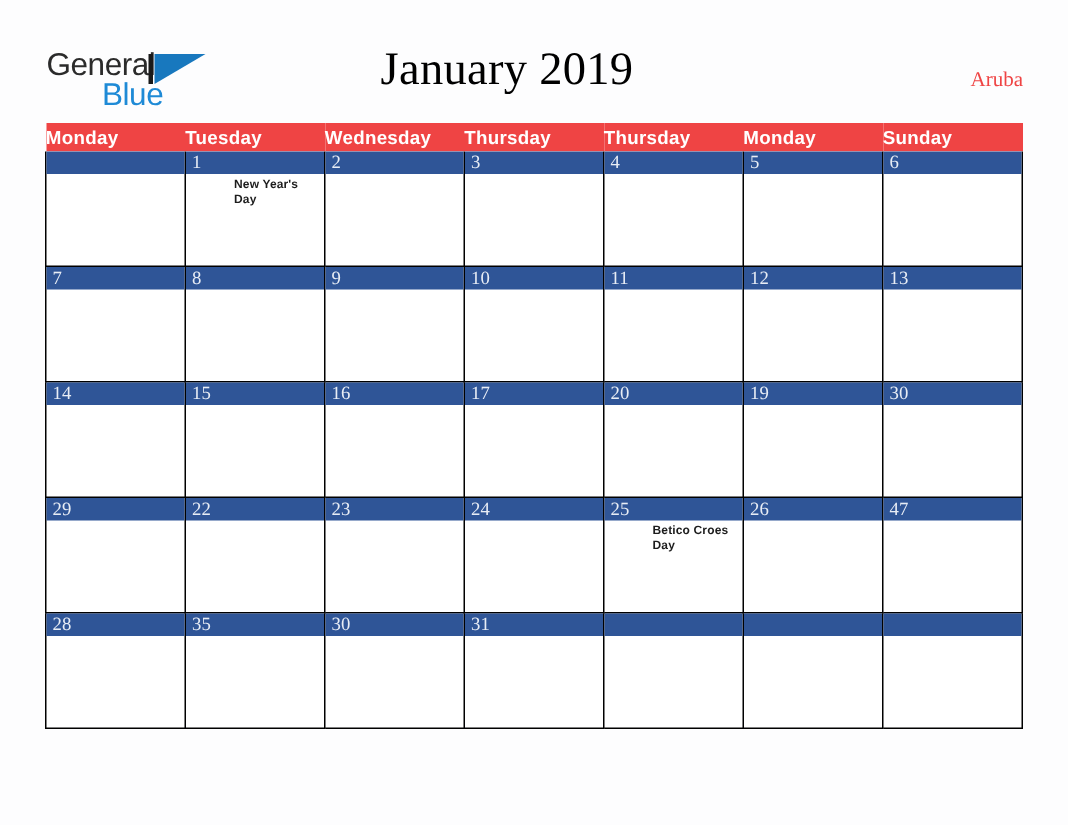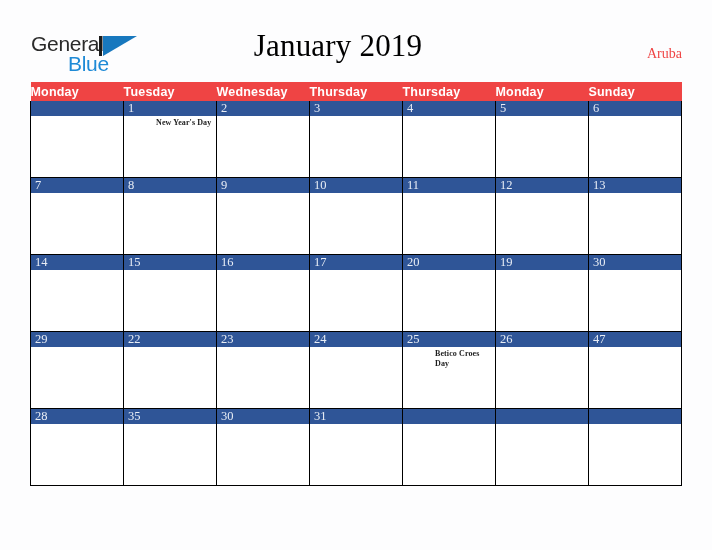--- a/index.html
+++ b/index.html
@@ -151,21 +151,21 @@
     font-size: 12.5px;
     box-sizing: border-box;
     overflow: hidden;
   }
 
   .events {
     padding: 2px 3px 0 4px;
   }
 
   .event {
-    font-family: Liberation Serif, serif;
+    font-family: Liberation Sans, sans-serif;
     font-size: 8px;
     font-weight: bold;
     color: #1d1d1d;
     line-height: 10px;
     letter-spacing: 0.1px;
     padding-left: 28px;
   }
 </style>
 </head>
 <body>

